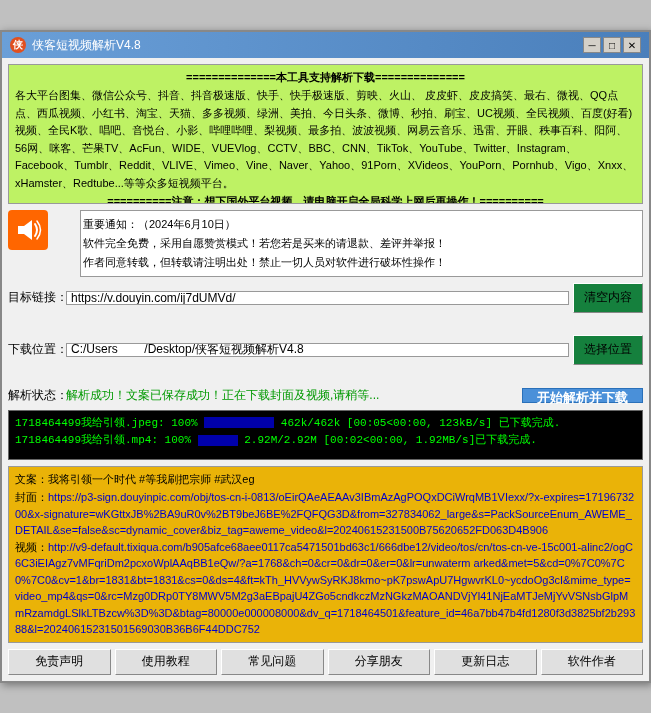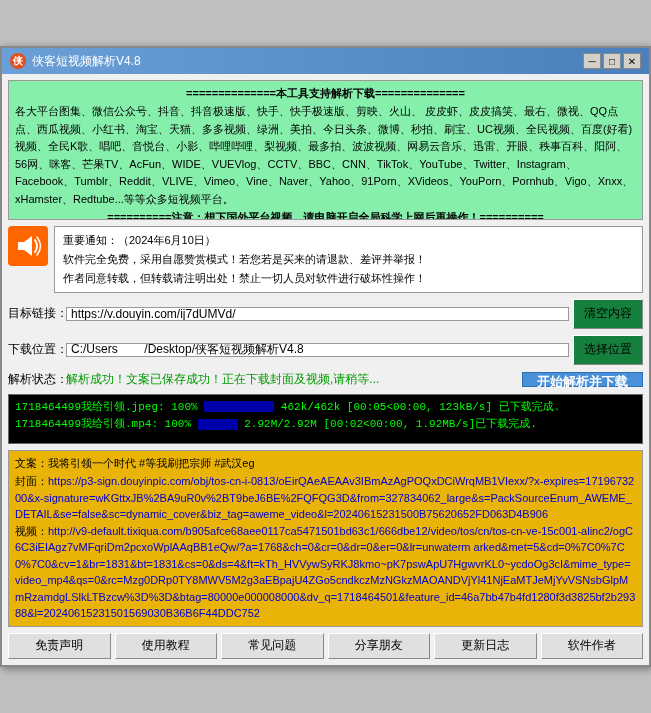--- a/index.html
+++ b/index.html
@@ -58,21 +58,21 @@
       display: flex;
       align-items: center;
       justify-content: center;
       color: #000;
     }
     .content {
       padding: 6px;
       background: #f0f0f0;
     }
     .info-box {
-      background: #86efac;
+      background: #bef264;
       border: 1px solid #999;
       padding: 4px 6px;
       font-size: 11px;
       line-height: 1.6;
       color: #000;
       margin-bottom: 6px;
       max-height: 140px;
       overflow: hidden;
     }
     .info-box .center-line {
@@ -92,30 +92,31 @@
       border-radius: 4px;
       display: flex;
       align-items: center;
       justify-content: center;
       flex-shrink: 0;
     }
     .notice-box {
       flex: 1;
       background: white;
       border: 1px solid #999;
-      padding: 4px 8px;
+      padding: 4px 2px;
       font-size: 11px;
       line-height: 1.7;
       color: #000;
       min-height: 50px;
+      margin-left: 26px;
     }
     .form-row {
       display: flex;
       align-items: center;
-      margin-bottom: 6px;
+      margin-bottom: 22px;
       gap: 4px;
     }
     .form-label {
       font-size: 12px;
       color: #000;
       white-space: nowrap;
       width: 54px;
       text-align: right;
     }
     .form-input {

